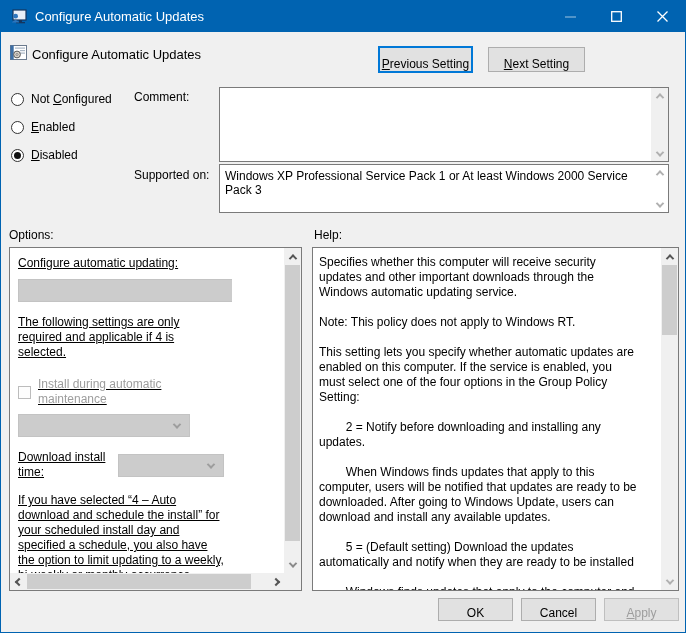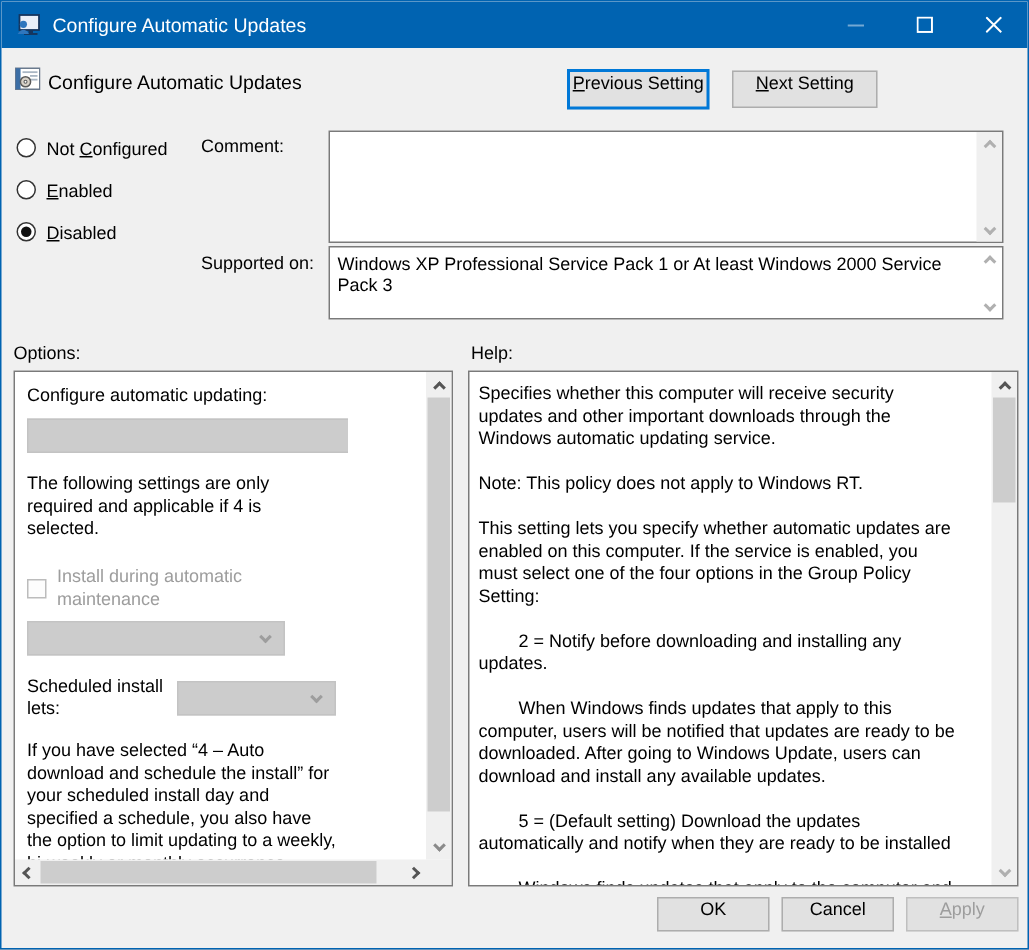--- a/index.html
+++ b/index.html
@@ -15,26 +15,26 @@
     background: #0063b1; display: flex; align-items: center;
   }
   .titlebar .app-icon { margin-left: 10px; width: 16px; height: 16px; }
   .titlebar .title-text { color: #fff; font-size: 13px; margin-left: 8px; }
   .win-btns { position: absolute; right: 0; top: 0; height: 31px; display: flex; }
   .win-btn { width: 46px; height: 31px; display: flex; align-items: center; justify-content: center; }
   
   .hdr-icon { position: absolute; left: 9px; top: 43px; width: 17px; height: 17px; }
   .hdr-title { position: absolute; left: 31px; top: 46px; font-size: 13px; }
   .btn { background: #e1e1e1; border: 1px solid #adadad; font-family: "Liberation Sans", sans-serif;
-         font-size: 12px; color: #000; display: flex; align-items: flex-start; justify-content: center; }
+         font-size: 12px; color: #000; display: flex; align-items: flex-end; justify-content: center; }
   .prev-btn { position: absolute; left: 377px; top: 45px; width: 95px; height: 27px; border: 2px solid #0078d7; }
   .next-btn { position: absolute; left: 487px; top: 46px; width: 97px; height: 25px; }
   .hot { text-decoration: underline; }
   
-  .radio-row { position: absolute; left: 10px; display: flex; align-items: flex-start; cursor: default; }
+  .radio-row { position: absolute; left: 10px; display: flex; align-items: flex-end; cursor: default; }
   .radio-circle { width: 13px; height: 13px; border: 1px solid #333; border-radius: 50%;
                   background: #fff; margin-right: 7px; position: relative; flex: none; }
   .radio-row .dot { display: none; position: absolute; left: 2px; top: 2px; width: 7px; height: 7px;
                     border-radius: 50%; background: #111; }
   .radio-row.selected .dot { display: block; }
   
   .field-label { position: absolute; font-size: 12px; }
   .textbox { position: absolute; background: #fff; border: 1px solid #7a7a7a; }
   .comment-box { left: 218px; top: 86px; width: 450px; height: 75px; }
   .supported-box { left: 218px; top: 163px; width: 450px; height: 49px; }
@@ -52,21 +52,21 @@
   .chev.right { transform: rotate(-45deg); }
   .chev.light { border-color: #b0b0b0; }
   .chev.mid   { border-color: #8a8a8a; }
   
   .panel-label-options { position: absolute; left: 8px; top: 227px; }
   .panel-label-help { position: absolute; left: 313px; top: 227px; }
   .panel { position: absolute; top: 246px; background: #fff; border: 1px solid #7a7a7a; overflow: hidden; }
   .options-panel { left: 8px; width: 293px; height: 344px; }
   .help-panel { left: 311px; width: 367px; height: 344px; }
   .opt-content { position: absolute; left: 0; top: 0; width: 222px; height: 325px;
-                 padding: 8px 8px 0 8px; overflow: hidden; line-height: 15px; }
+                 padding: 8px 8px 0 8px; overflow: hidden; line-height: 15px; text-decoration: underline; }
   .help-content { position: absolute; left: 0; top: 0; width: 330px; height: 342px;
                   padding: 7px 6px 0 6px; overflow: hidden; line-height: 15px; }
   .help-para { white-space: pre-wrap; margin-bottom: 15px; }
   
   .vscroll { position: absolute; right: 0; top: 0; width: 17px; background: #f0f0f0; }
   .vscroll.with-corner { bottom: 17px; }
   .vscroll.full { bottom: 0; }
   .sb-arrow { position: absolute; left: 0; width: 17px; height: 17px;
               display: flex; align-items: center; justify-content: center; }
   .sb-arrow.top { top: 0; } .sb-arrow.bottom { bottom: 0; }
@@ -194,21 +194,21 @@
       </div>
       <div class="opt-note">The following settings are only required and applicable if 4 is selected.</div>
       <div class="cb-row">
         <span class="checkbox"></span>
         <span>Install during automatic maintenance</span>
       </div>
       <div class="combo combo2">
         <span></span><i class="chev down"></i>
       </div>
       <div class="time-row">
-        <span>Scheduled install lets:</span>
+        <span>Download install time:</span>
         <span class="combo combo3">
           <span></span><i class="chev down"></i>
         </span>
       </div>
       <div class="opt-note">If you have selected “4 – Auto download and schedule the install” for your scheduled install day and specified a schedule, you also have the option to limit updating to a weekly, bi-weekly or monthly occurrence, using the options below:</div>
     </div>
     <div class="vscroll with-corner">
       <div class="sb-arrow top">
           <i class="chev up"></i>
         </div>

